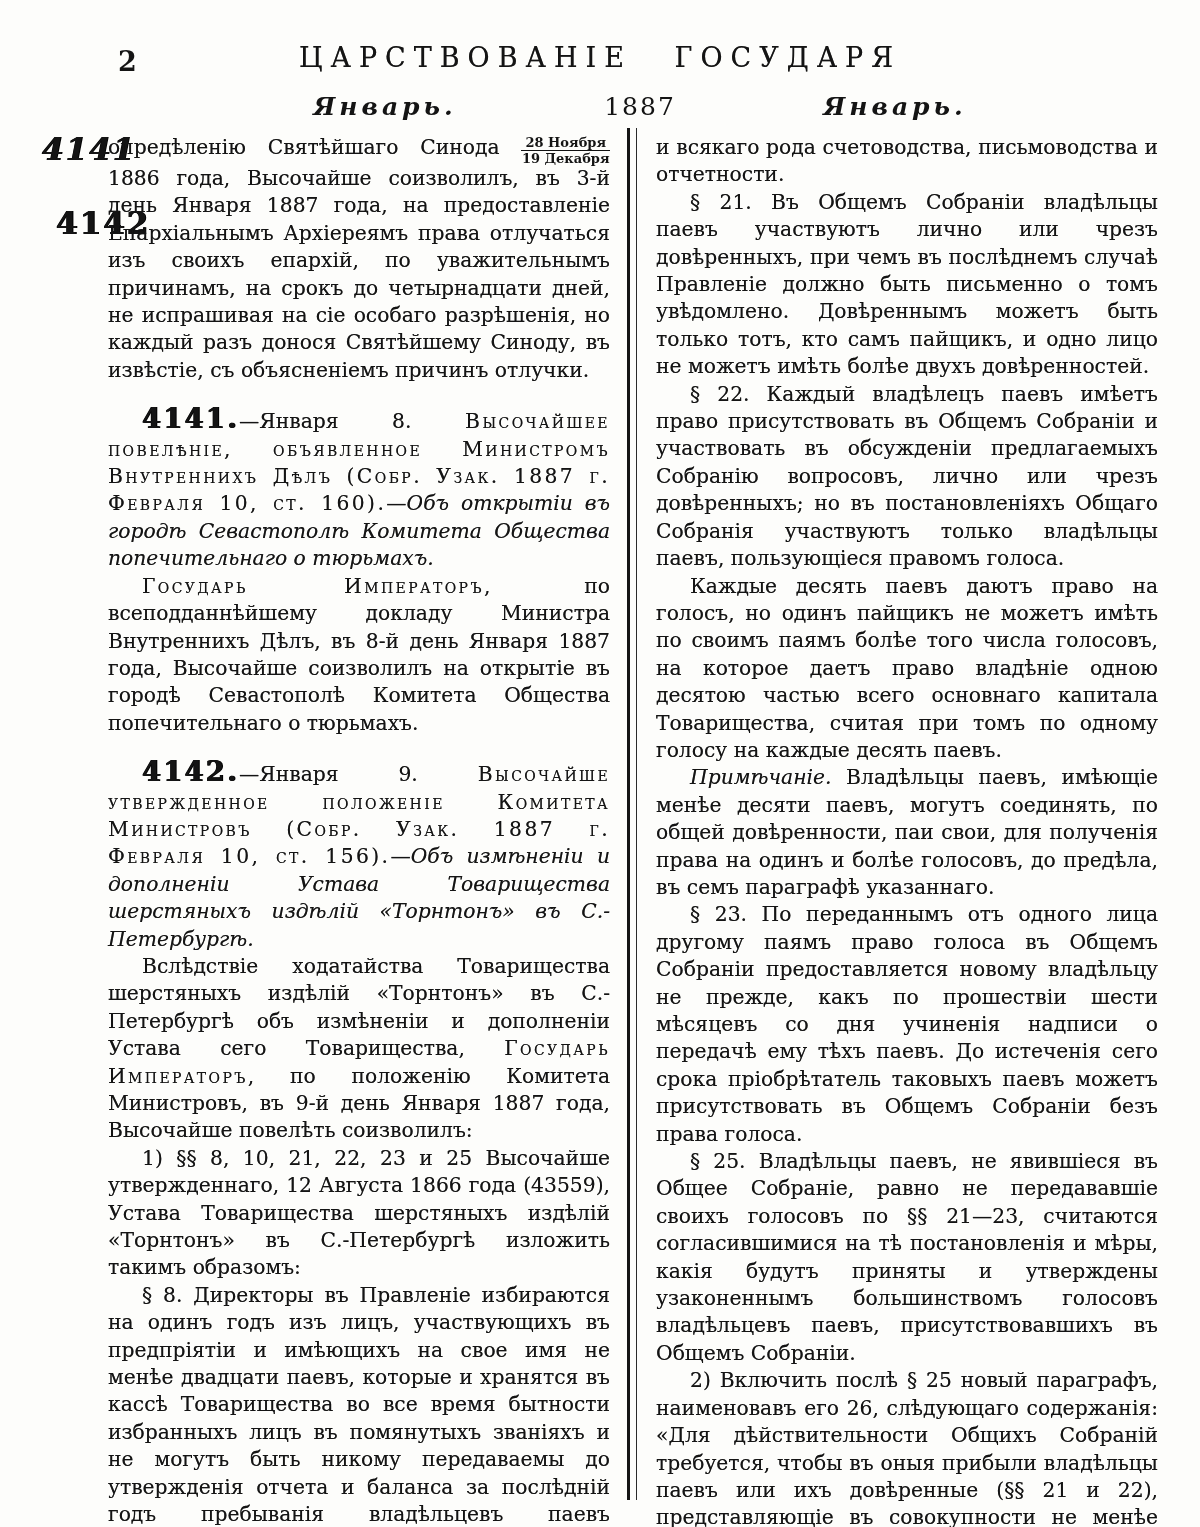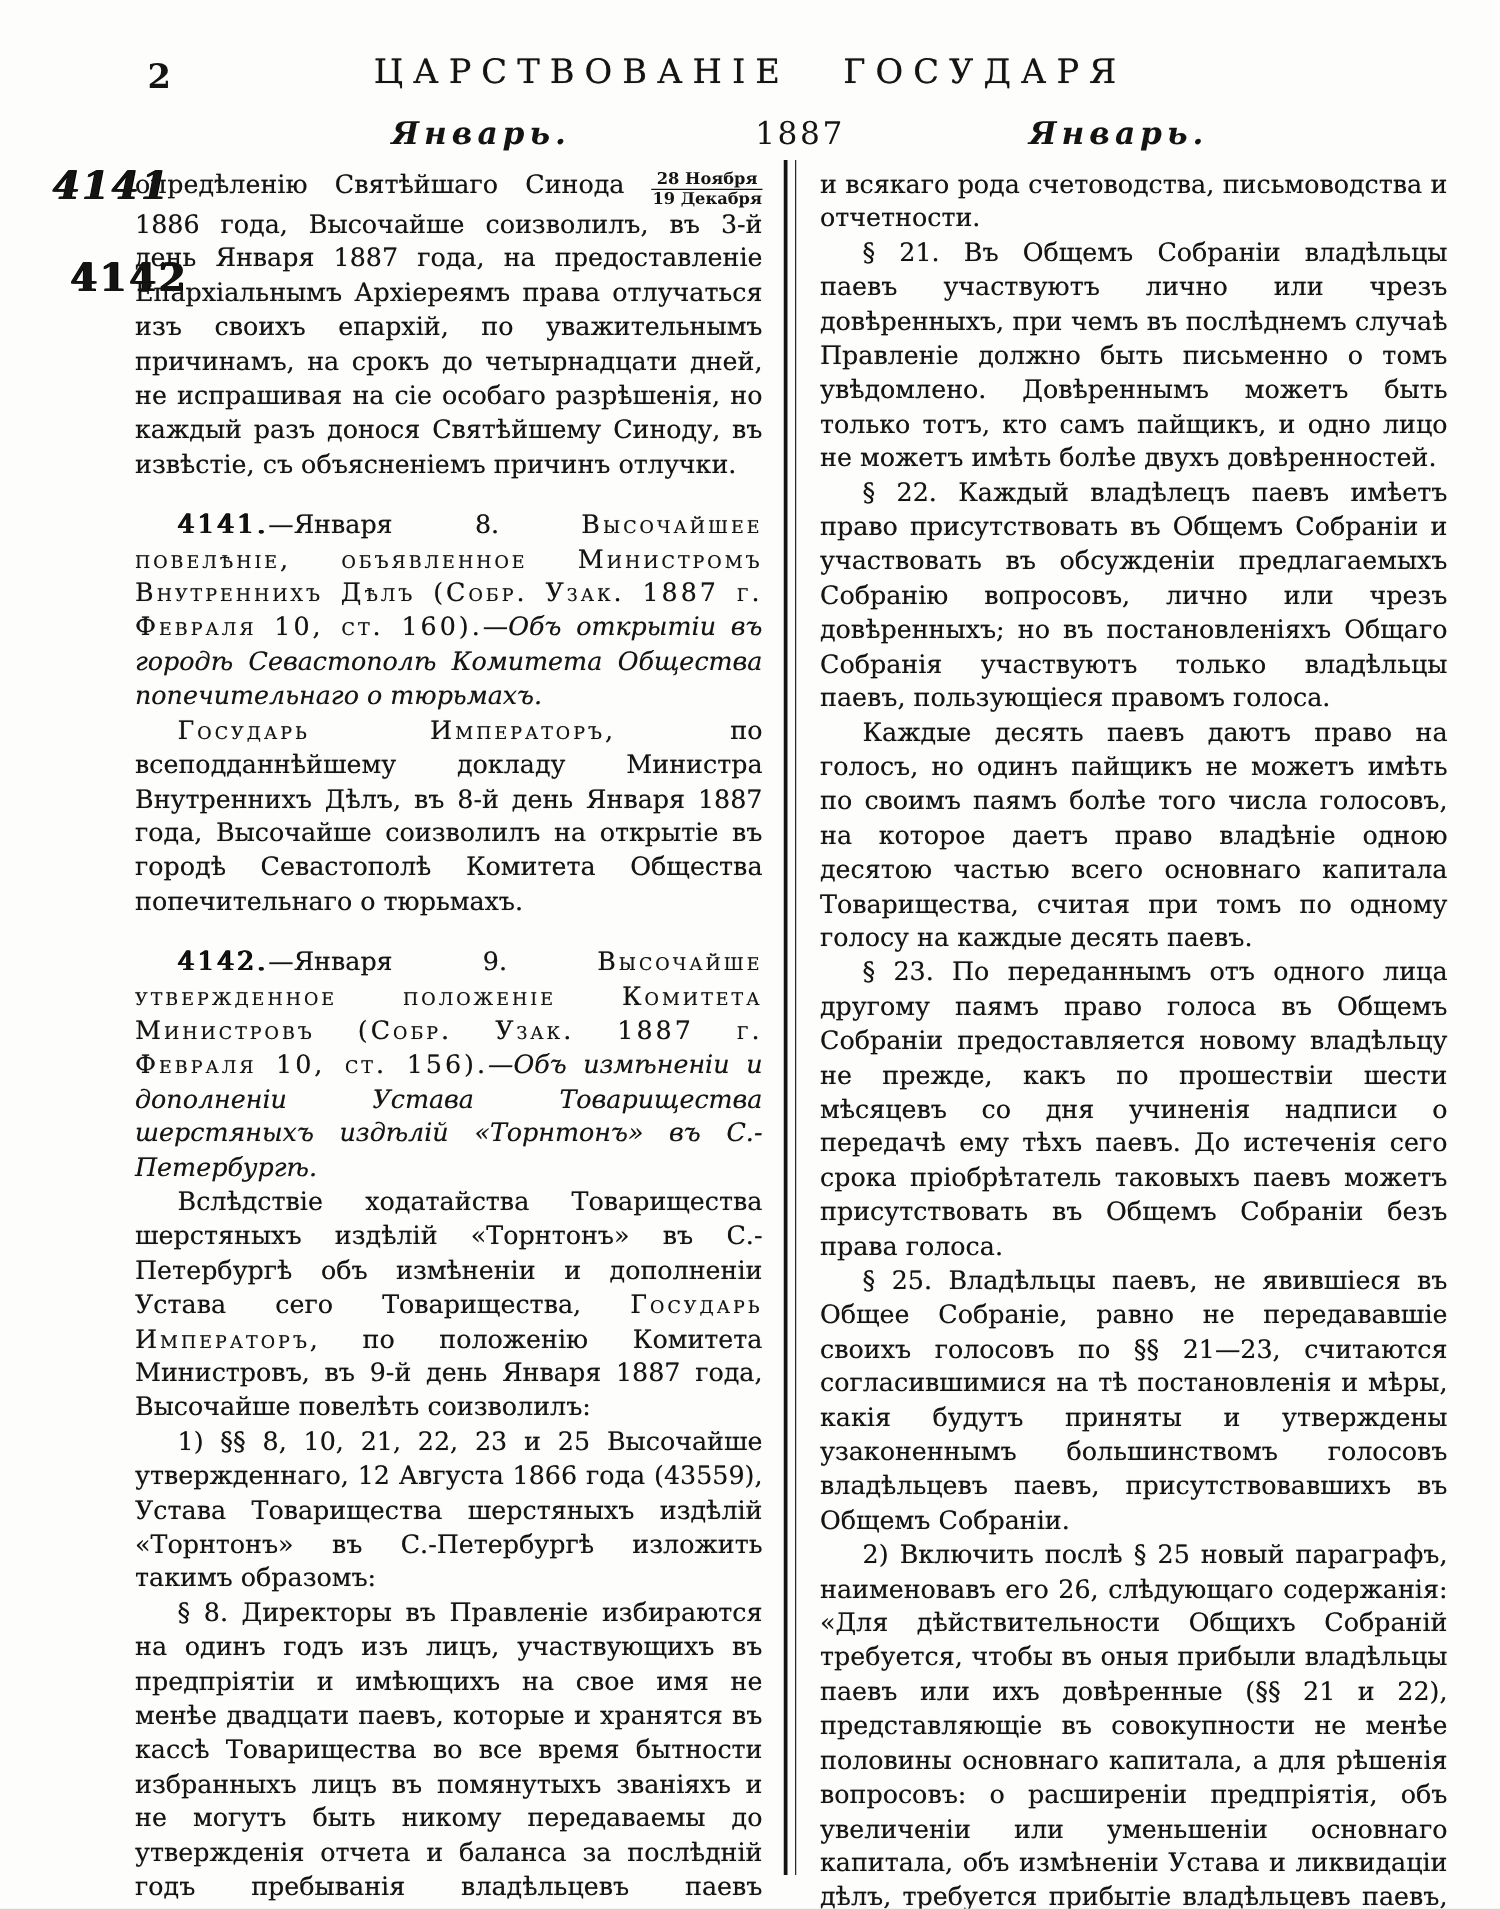--- a/index.html
+++ b/index.html
@@ -35,21 +35,21 @@
   .col{
     position:absolute;top:134px;width:502px;
     font-size:20.3px;line-height:27.4px;text-align:justify;
     text-shadow:0 0 .55px rgba(0,0,0,.55);
   }
   #col-left{left:108px;}
   #col-right{left:656px;}
   .para{margin:0;}
   .para.ind{text-indent:34px;}
   .para.entry{margin-top:21px;}
-  .seg-num{font-size:21px;font-weight:normal;letter-spacing:2.5px;line-height:1;
+  .seg-num{font-size:27px;font-weight:bold;letter-spacing:2.5px;line-height:1;
            text-shadow:1px 0 #000,-.5px 0 #000;}
   .seg-sc{font-variant:small-caps;letter-spacing:2.4px;}
   .seg-it{font-style:italic;}
   .frac{
     display:inline-block;vertical-align:-9px;text-align:center;text-indent:0;
     font-size:13px;line-height:13px;font-weight:bold;letter-spacing:0;
     text-shadow:none;
   }
   .frac .ft{display:block;border-bottom:1.6px solid #111;padding:0 4px 1px;}
   .frac .fb{display:block;padding-top:1px;}
@@ -80,18 +80,19 @@
       <p class="para ind entry"><span class="seg-num">4142.</span><span class="seg-plain">—Января 9. </span><span class="seg-sc">Высочайше утвержденное положеніе Комитета Министровъ (Собр. Узак. 1887 г. Февраля 10, ст. 156).</span><span class="seg-plain">—</span><span class="seg-it">Объ измѣненіи и дополненіи Устава Товарищества шерстяныхъ издѣлій «Торнтонъ» въ С.-Петербургѣ.</span></p>
       <p class="para ind"><span class="seg-plain">Вслѣдствіе ходатайства Товарищества шерстяныхъ издѣлій «Торнтонъ» въ С.-Петербургѣ объ измѣненіи и дополненіи Устава сего Товарищества, </span><span class="seg-sc">Государь Императоръ</span><span class="seg-plain">, по положенію Комитета Министровъ, въ 9-й день Января 1887 года, Высочайше повелѣть соизволилъ:</span></p>
       <p class="para ind"><span class="seg-plain">1) §§ 8, 10, 21, 22, 23 и 25 Высочайше утвержденнаго, 12 Августа 1866 года (43559), Устава Товарищества шерстяныхъ издѣлій «Торнтонъ» въ С.-Петербургѣ изложить такимъ образомъ:</span></p>
       <p class="para ind"><span class="seg-plain">§ 8. Директоры въ Правленіе избираются на одинъ годъ изъ лицъ, участвующихъ въ предпріятіи и имѣющихъ на свое имя не менѣе двадцати паевъ, которые и хранятся въ кассѣ Товарищества во все время бытности избранныхъ лицъ въ помянутыхъ званіяхъ и не могутъ быть никому передаваемы до утвержденія отчета и баланса за послѣдній годъ пребыванія владѣльцевъ паевъ Директорами. По истеченіи же срока избранія они выбываютъ и замѣщаются избранными на ихъ мѣсто. Впрочемъ, выбывающій Директоръ можетъ быть вновь избираемъ на эту должность.</span></p>
     </div>
   <div class="col" id="col-right">
       <p class="para"><span class="seg-plain">и всякаго рода счетоводства, письмоводства и отчетности.</span></p>
       <p class="para ind"><span class="seg-plain">§ 21. Въ Общемъ Собраніи владѣльцы паевъ участвуютъ лично или чрезъ довѣренныхъ, при чемъ въ послѣднемъ случаѣ Правленіе должно быть письменно о томъ увѣдомлено. Довѣреннымъ можетъ быть только тотъ, кто самъ пайщикъ, и одно лицо не можетъ имѣть болѣе двухъ довѣренностей.</span></p>
       <p class="para ind"><span class="seg-plain">§ 22. Каждый владѣлецъ паевъ имѣетъ право присутствовать въ Общемъ Собраніи и участвовать въ обсужденіи предлагаемыхъ Собранію вопросовъ, лично или чрезъ довѣренныхъ; но въ постановленіяхъ Общаго Собранія участвуютъ только владѣльцы паевъ, пользующіеся правомъ голоса.</span></p>
       <p class="para ind"><span class="seg-plain">Каждые десять паевъ даютъ право на голосъ, но одинъ пайщикъ не можетъ имѣть по своимъ паямъ болѣе того числа голосовъ, на которое даетъ право владѣніе одною десятою частью всего основнаго капитала Товарищества, считая при томъ по одному голосу на каждые десять паевъ.</span></p>
+      <p class="para ind"><span class="seg-it">Примѣчаніе.</span><span class="seg-plain"> Владѣльцы паевъ, имѣющіе менѣе десяти паевъ, могутъ соединять, по общей довѣренности, паи свои, для полученія права на одинъ и болѣе голосовъ, до предѣла, въ семъ параграфѣ указаннаго.</span></p>
       <p class="para ind"><span class="seg-plain">§ 23. По переданнымъ отъ одного лица другому паямъ право голоса въ Общемъ Собраніи предоставляется новому владѣльцу не прежде, какъ по прошествіи шести мѣсяцевъ со дня учиненія надписи о передачѣ ему тѣхъ паевъ. До истеченія сего срока пріобрѣтатель таковыхъ паевъ можетъ присутствовать въ Общемъ Собраніи безъ права голоса.</span></p>
       <p class="para ind"><span class="seg-plain">§ 25. Владѣльцы паевъ, не явившіеся въ Общее Собраніе, равно не передававшіе своихъ голосовъ по §§ 21—23, считаются согласившимися на тѣ постановленія и мѣры, какія будутъ приняты и утверждены узаконеннымъ большинствомъ голосовъ владѣльцевъ паевъ, присутствовавшихъ въ Общемъ Собраніи.</span></p>
       <p class="para ind"><span class="seg-plain">2) Включить послѣ § 25 новый параграфъ, наименовавъ его 26, слѣдующаго содержанія: «Для дѣйствительности Общихъ Собраній требуется, чтобы въ оныя прибыли владѣльцы паевъ или ихъ довѣренные (§§ 21 и 22), представляющіе въ совокупности не менѣе половины основнаго капитала, а для рѣшенія вопросовъ: о расширеніи предпріятія, объ увеличеніи или уменьшеніи основнаго капитала, объ измѣненіи Устава и ликвидаціи дѣлъ, требуется прибытіе владѣльцевъ паевъ, представляющихъ три четверти общаго числа паевъ. Если Собраніе не</span></p>
     </div>
 
 </div>
 
 </body></html>

